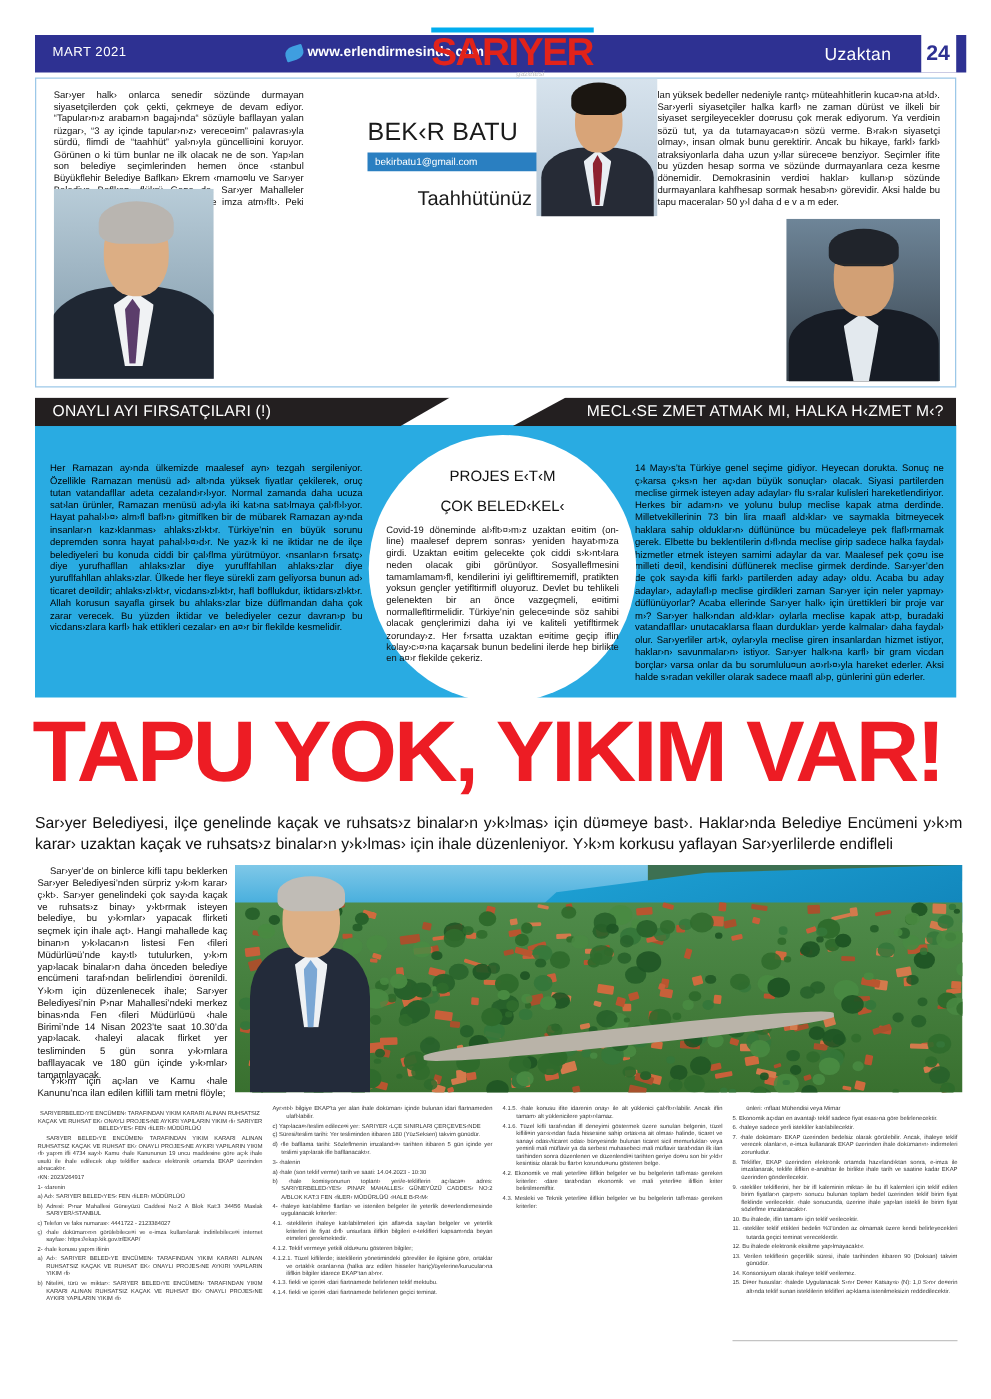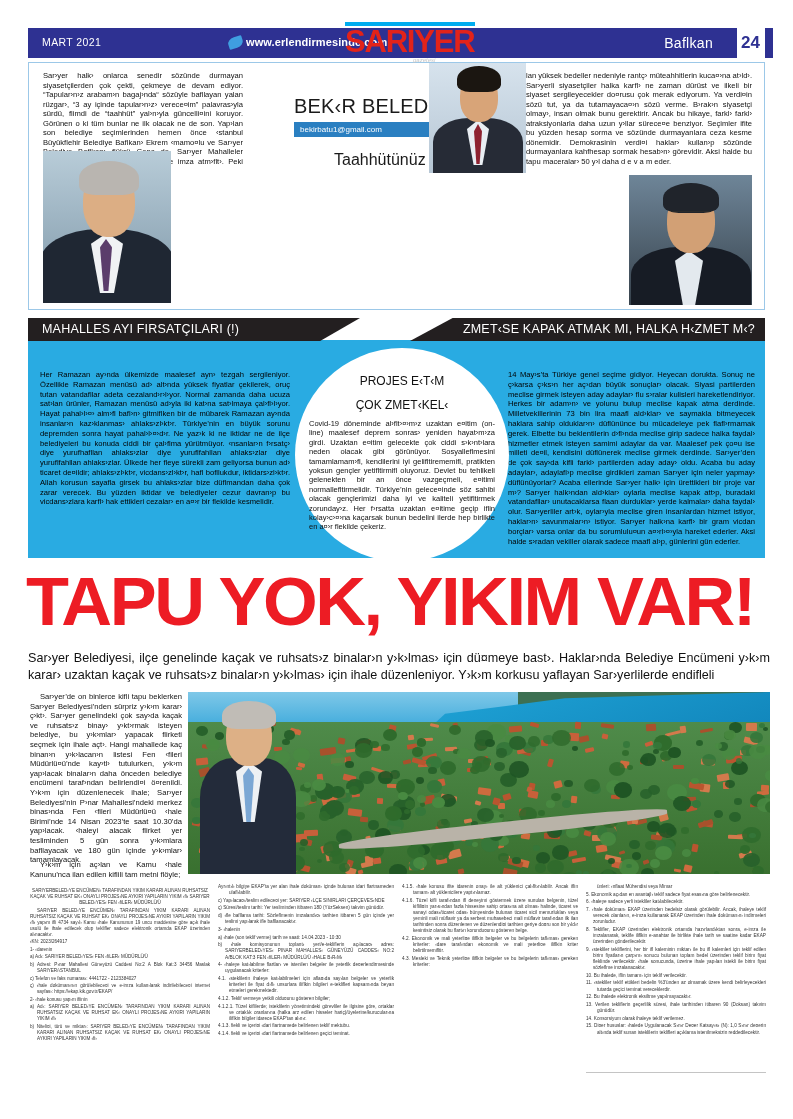--- a/index.html
+++ b/index.html
@@ -318,21 +318,21 @@
 </style>
 </head>
 <body>
 
 <div class="page">
 
   <div class="masthead">
     <div class="date">MART 2021</div>
     <div class="web-icon"></div>
     <div class="web">www.erlendirmesinde.com</div>
-    <div class="sectionlabel">Baflkan</div>
+    <div class="sectionlabel">Uzaktan</div>
   </div>
   <div class="pagenum-box">
     <span>24</span>
   </div>
   <div class="pagenum-tab"></div>
 
   <div class="brand">
     <div class="bar-top"></div>
     <div class="word">SARIYER</div>
     <div class="sub">gazetesi</div>
@@ -345,21 +345,21 @@
     <div class="photo-left">
       <div class="bg"></div>
         <div class="suit"></div>
         <div class="shirt"></div>
       <div class="tie"></div>
         <div class="head"></div>
         <div class="hair"></div>
     </div>
 
     <div class="columnist">
-      <div class="name">BEK‹R BELED</div>
+      <div class="name">BEK‹R BATU</div>
       <div class="mailbar">
         <span>bekirbatu1@gmail.com</span>
       </div>
       <div class="coltitle">Taahhütünüz bats›n!</div>
     </div>
 
     <div class="portrait">
       <div class="bg"></div>
         <div class="suit"></div>
         <div class="shirt"></div>
@@ -380,30 +380,30 @@
     </div>
   </div>
 
   <div class="midsection">
     <div class="midbody">
       <div class="mid-col" id="mid-left-col">Her Ramazan ay›nda ülkemizde maalesef ayn› tezgah sergileniyor. Özellikle Ramazan menüsü ad› alt›nda yüksek fiyatlar çekilerek, oruç tutan vatandafllar adeta cezaland›r›l›yor. Normal zamanda daha ucuza sat›lan ürünler, Ramazan menüsü ad›yla iki kat›na sat›lmaya çal›fl›l›yor. Hayat pahal›l›¤› alm›fl bafl›n› gitmiflken bir de mübarek Ramazan ay›nda insanlar›n kaz›klanmas› ahlaks›zl›kt›r. Türkiye’nin en büyük sorunu depremden sonra hayat pahal›l›¤›d›r. Ne yaz›k ki ne iktidar ne de ilçe belediyeleri bu konuda ciddi bir çal›flma yürütmüyor. ‹nsanlar›n f›rsatç› diye yurufhafllan ahlaks›zlar diye yuruflfahllan ahlaks›zlar diye yuruflfahllan ahlaks›zlar. Ülkede her fleye sürekli zam geliyorsa bunun ad› ticaret de¤ildir; ahlaks›zl›kt›r, vicdans›zl›kt›r, hafl bofllukdur, iktidars›zl›kt›r. Allah korusun sayafla girsek bu ahlaks›zlar bize düflmandan daha çok zarar verecek. Bu yüzden iktidar ve belediyeler cezur davran›p bu vicdans›zlara karfl› hak ettikleri cezalar› en a¤›r bir flekilde kesmelidir.</div>
       <div class="mid-col" id="mid-right-col">14 May›s’ta Türkiye genel seçime gidiyor. Heyecan dorukta. Sonuç ne ç›karsa ç›ks›n her aç›dan büyük sonuçlar› olacak. Siyasi partilerden meclise girmek isteyen aday adaylar› flu s›ralar kulisleri hareketlendiriyor. Herkes bir adam›n› ve yolunu bulup meclise kapak atma derdinde. Milletvekillerinin 73 bin lira maafl ald›klar› ve saymakla bitmeyecek haklara sahip olduklar›n› düflününce bu mücadeleye pek flafl›rmamak gerek. Elbette bu beklentilerin d›fl›nda meclise girip sadece halka faydal› hizmetler etmek isteyen samimi adaylar da var. Maalesef pek ço¤u ise milleti de¤il, kendisini düflünerek meclise girmek derdinde. Sar›yer’den de çok say›da kifli farkl› partilerden aday aday› oldu. Acaba bu aday adaylar›, adaylafl›p meclise girdikleri zaman Sar›yer için neler yapmay› düflünüyorlar? Acaba ellerinde Sar›yer halk› için ürettikleri bir proje var m›? Sar›yer halk›ndan ald›klar› oylarla meclise kapak att›p, buradaki vatandafllar› unutacaklarsa flaan durduklar› yerde kalmalar› daha faydal› olur. Sar›yerliler art›k, oylar›yla meclise giren insanlardan hizmet istiyor, haklar›n› savunmalar›n› istiyor. Sar›yer halk›na karfl› bir gram vicdan borçlar› varsa onlar da bu sorumlulu¤un a¤›rl›¤›yla hareket ederler. Aksi halde s›radan vekiller olarak sadece maafl al›p, günlerini gün ederler.</div>
 
       <div class="circle-box">
         <div class="ctitle">PROJES E‹T‹M</div>
-        <div class="ctitle">ÇOK ZMET‹KEL‹</div>
+        <div class="ctitle">ÇOK BELED‹KEL‹</div>
         <div class="ctext">Covid-19 döneminde al›flt›¤›m›z uzaktan e¤itim (on-line) maalesef deprem sonras› yeniden hayat›m›za girdi. Uzaktan e¤itim gelecekte çok ciddi s›k›nt›lara neden olacak gibi görünüyor. Sosyalleflmesini tamamlamam›fl, kendilerini iyi gelifltirememifl, pratikten yoksun gençler yetifltirmifl oluyoruz. Devlet bu tehlikeli gelenekten bir an önce vazgeçmeli, e¤itimi normallefltirmelidir. Türkiye’nin gelece¤inde söz sahibi olacak gençlerimizi daha iyi ve kaliteli yetifltirmek zorunday›z. Her f›rsatta uzaktan e¤itime geçip iflin kolay›c›¤›na kaçarsak bunun bedelini ilerde hep birlikte en a¤›r flekilde çekeriz.</div>
       </div>
     </div>
 
     <div class="tabbar-left">
-      <span>MAHALLES AYI FIRSATÇILARI (!)</span>
+      <span>ONAYLI AYI FIRSATÇILARI (!)</span>
     </div>
     <div class="tabbar-right">
-      <span>ZMET‹SE KAPAK ATMAK MI, HALKA H‹ZMET M‹?</span>
+      <span>MECL‹SE ZMET ATMAK MI, HALKA H‹ZMET M‹?</span>
     </div>
   </div>
 
   <div class="headline">TAPU YOK, YIKIM VAR!</div>
   <div class="subhead">Sar›yer Belediyesi, ilçe genelinde kaçak ve ruhsats›z binalar›n y›k›lmas› için dü¤meye bast›. Haklar›nda Belediye Encümeni y›k›m karar› uzaktan kaçak ve ruhsats›z binalar›n y›k›lmas› için ihale düzenleniyor. Y›k›m korkusu yaflayan Sar›yerlilerde endifleli</div>
 
   <div class="story-col">
     <p>Sar›yer’de on binlerce kifli tapu beklerken Sar›yer Belediyesi’nden sürpriz y›k›m karar› ç›kt›. Sar›yer genelindeki çok say›da kaçak ve ruhsats›z binay› y›kt›rmak isteyen belediye, bu y›k›mlar› yapacak flirketi seçmek için ihale açt›. Hangi mahallede kaç binan›n y›k›lacan›n listesi Fen ‹fileri Müdürlü¤ü’nde kay›tl› tutulurken, y›k›m yap›lacak binalar›n daha önceden belediye encümeni taraf›ndan belirlendi¤i ö¤renildi. Y›k›m için düzenlenecek ihale; Sar›yer Belediyesi’nin P›nar Mahallesi’ndeki merkez binas›nda Fen ‹fileri Müdürlü¤ü ‹hale Birimi’nde 14 Nisan 2023’te saat 10.30’da yap›lacak. ‹haleyi alacak flirket yer tesliminden 5 gün sonra y›k›mlara bafllayacak ve 180 gün içinde y›k›mlar› tamamlayacak.</p>
   </div>
   <div class="story-lead">Y›k›m için aç›lan ve Kamu ‹hale Kanunu’nca ilan edilen kiflili tam metni flöyle;</div>

